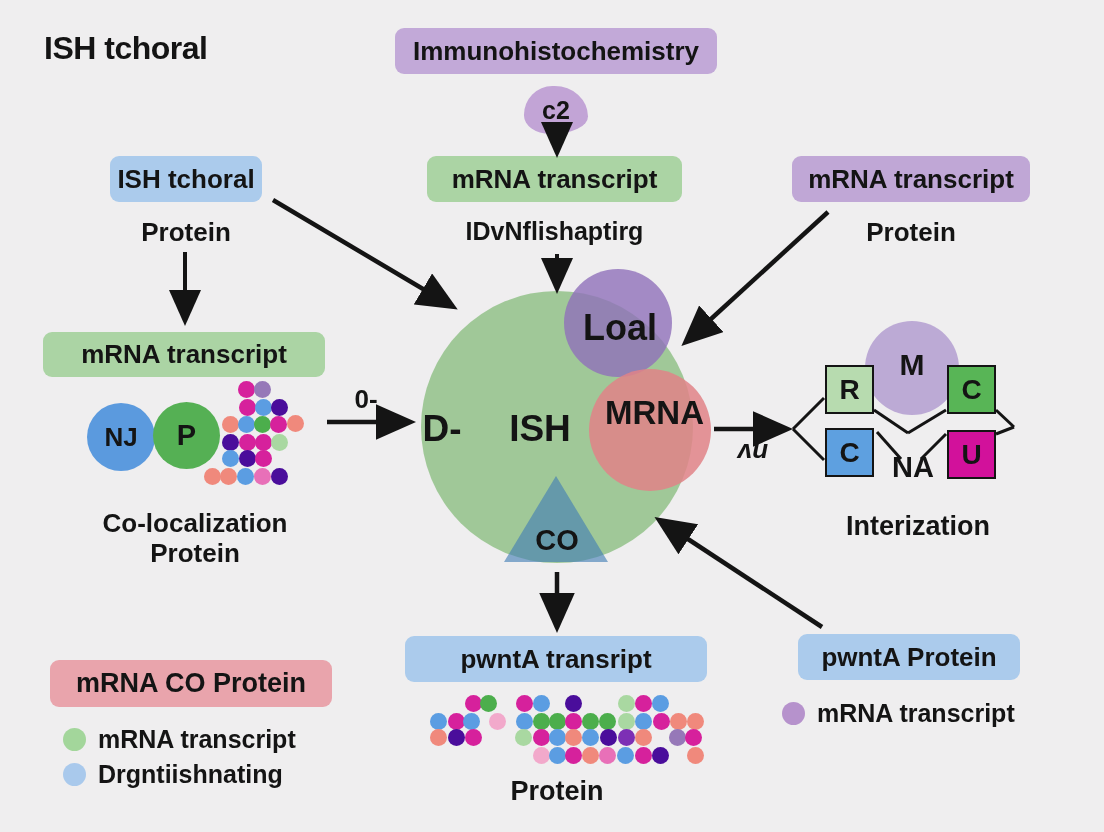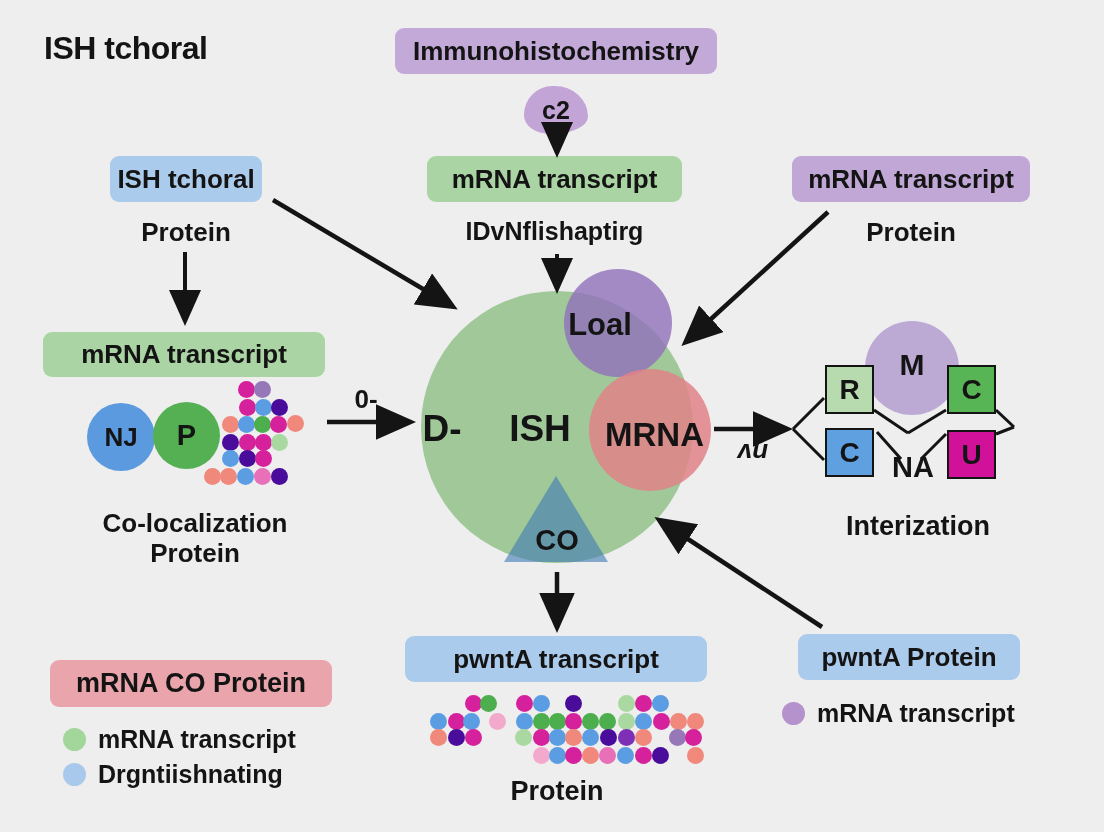--- a/index.html
+++ b/index.html
@@ -92,22 +92,22 @@
 <div class="circle" style="left:421px;top:291px;width:272px;height:272px;background:rgba(143,191,133,0.82);z-index:1;"></div>
 <div class="circle" style="left:564px;top:269px;width:108px;height:108px;background:rgba(144,113,186,0.80);z-index:2;"></div>
 <div class="circle" style="left:589px;top:369px;width:122px;height:122px;background:rgba(224,130,135,0.85);z-index:2;"></div>
 
 <svg class="overlay" width="1104" height="832" style="z-index:3;">
   <polygon points="556,476 504,562 608,562" fill="rgba(65,125,180,0.62)"></polygon>
 </svg>
 
 <div class="lbl" style="left:402px;top:408px;width:80px;font-size:37px;z-index:6;">D-</div>
 <div class="lbl" style="left:495px;top:408px;width:90px;font-size:37px;z-index:6;">ISH</div>
-<div class="lbl" style="left:555px;top:307px;width:90px;font-size:31px;z-index:6;">Loal</div>
-<div class="lbl" style="left:605px;top:416px;width:95px;font-size:33px;z-index:6;">MRNA</div>
+<div class="lbl" style="left:575px;top:307px;width:90px;font-size:36px;z-index:6;">Loal</div>
+<div class="lbl" style="left:605px;top:394px;width:95px;font-size:33px;z-index:6;">MRNA</div>
 <div class="lbl" style="left:527px;top:524px;width:60px;font-size:29px;z-index:6;">CO</div>
 
 <div class="lbl" style="left:336px;top:384px;width:60px;font-size:26px;z-index:6;">0-</div>
 <div class="lbl" style="left:728px;top:434px;width:50px;font-size:26px;z-index:6;font-style:italic;">ʌu</div>
 
 <div class="circle" style="left:865px;top:321px;width:94px;height:94px;background:rgba(181,160,210,0.88);z-index:1;"></div>
 <div class="lbl" style="left:877px;top:348px;width:70px;font-size:30px;z-index:6;">M</div>
 
 <div class="square" style="left:825px;top:365px;background:#b7dbaf;z-index:4;">
   <span>R</span>
@@ -119,21 +119,21 @@
   <span>C</span>
 </div>
 <div class="square" style="left:947px;top:430px;background:#d2119b;z-index:4;">
   <span>U</span>
 </div>
 
 <div class="lbl" style="left:883px;top:451px;width:60px;font-size:29px;z-index:6;">NA</div>
 <div class="lbl" style="left:818px;top:511px;width:200px;font-size:27px;">Interization</div>
 
 <div class="box" style="left:405px;top:636px;width:302px;height:46px;background:#abcbec;font-size:26px;">
-  <span>pwntA transcript</span>
+  <span>pwntA transript</span>
 </div>
 <div class="lbl" style="left:457px;top:776px;width:200px;font-size:27px;">Protein</div>
 
 <div class="box" style="left:798px;top:634px;width:222px;height:46px;background:#abcbec;font-size:26px;">
   <span>pwntA Protein</span>
 </div>
 <div class="legend-row" style="left:782px;top:699px;font-size:25px;">
   <span class="legend-dot" style="width:23px;height:23px;background:#b692cc;"></span>
   <span>mRNA transcript</span>
 </div>

